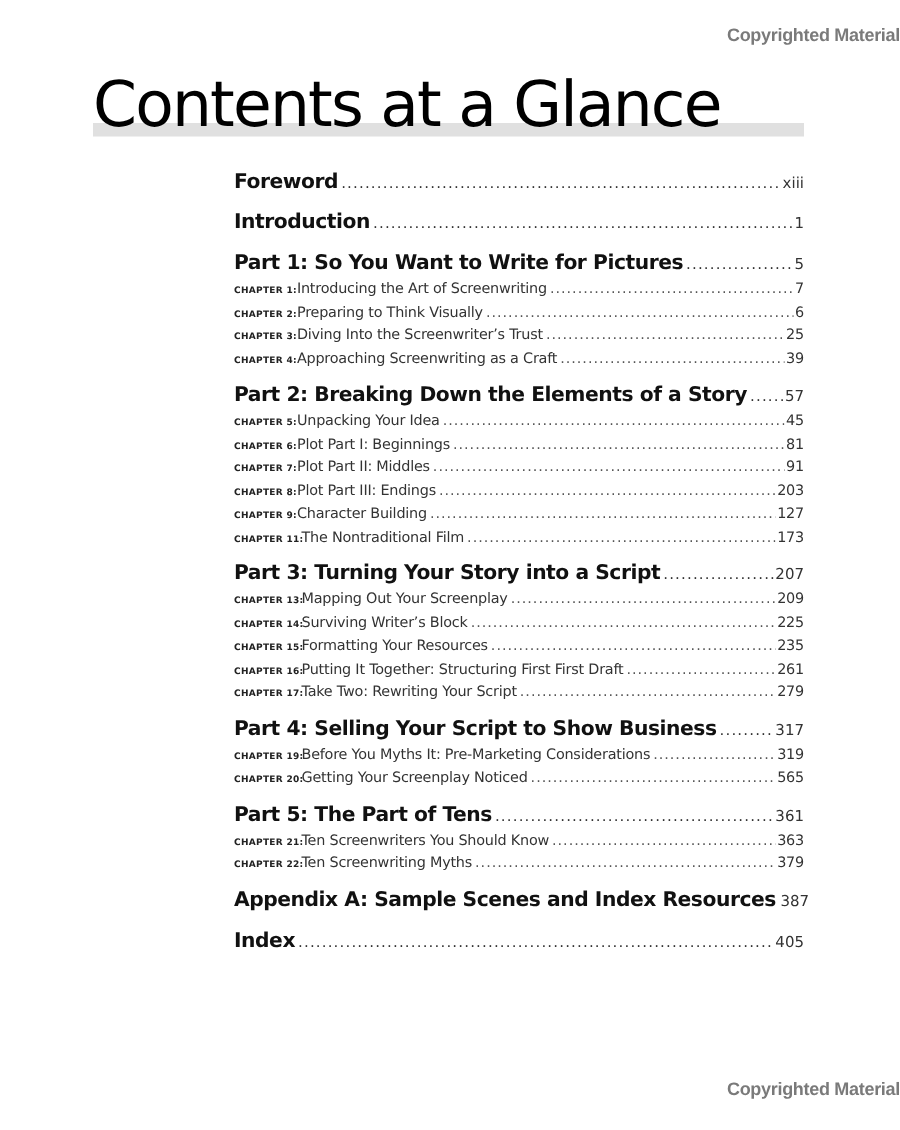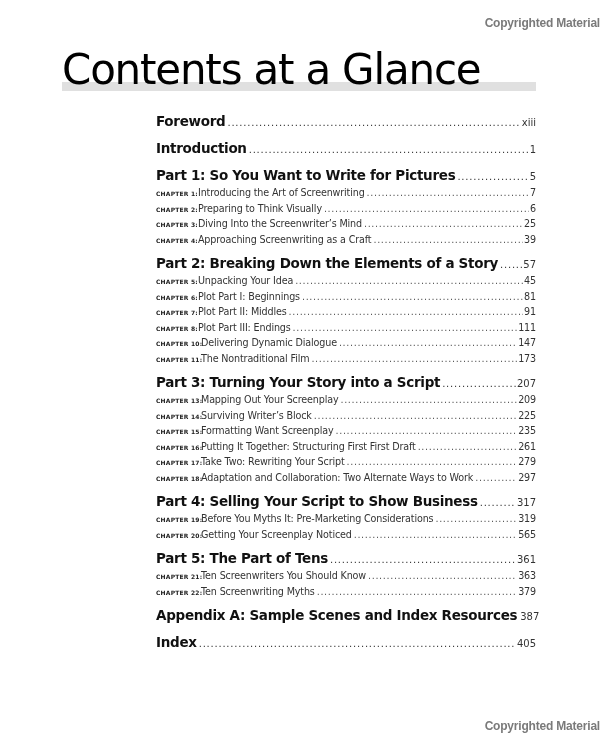--- a/index.html
+++ b/index.html
@@ -61,21 +61,21 @@
     <span class="page">7</span>
   </div>
   <div class="row chapter">
     <span class="chlabel">CHAPTER 2:</span>
     <span class="label">Preparing to Think Visually</span>
     <span class="dots"></span>
     <span class="page">6</span>
   </div>
   <div class="row chapter">
     <span class="chlabel">CHAPTER 3:</span>
-    <span class="label">Diving Into the Screenwriter’s Mind</span>
+    <span class="label">Diving Into the Screenwriter’s Trust</span>
     <span class="dots"></span>
     <span class="page">25</span>
   </div>
   <div class="row chapter">
     <span class="chlabel">CHAPTER 4:</span>
     <span class="label">Approaching Screenwriting as a Craft</span>
     <span class="dots"></span>
     <span class="page">39</span>
   </div>
   <div class="gap-med"></div>
@@ -100,27 +100,27 @@
   <div class="row chapter">
     <span class="chlabel">CHAPTER 7:</span>
     <span class="label">Plot Part II: Middles</span>
     <span class="dots"></span>
     <span class="page">91</span>
   </div>
   <div class="row chapter">
     <span class="chlabel">CHAPTER 8:</span>
     <span class="label">Plot Part III: Endings</span>
     <span class="dots"></span>
-    <span class="page">111</span>
-  </div>
-  <div class="row chapter">
-    <span class="chlabel">CHAPTER 10:</span>
-    <span class="label">Delivering Dynamic Dialogue</span>
-    <span class="dots"></span>
-    <span class="page">147</span>
+    <span class="page">203</span>
+  </div>
+  <div class="row chapter">
+    <span class="chlabel">CHAPTER 9:</span>
+    <span class="label">Character Building</span>
+    <span class="dots"></span>
+    <span class="page">127</span>
   </div>
   <div class="row chapter">
     <span class="chlabel">CHAPTER 11:</span>
     <span class="label">The Nontraditional Film</span>
     <span class="dots"></span>
     <span class="page">173</span>
   </div>
   <div class="gap-med"></div>
 
   <div class="row major">
@@ -135,42 +135,36 @@
     <span class="page">209</span>
   </div>
   <div class="row chapter">
     <span class="chlabel">CHAPTER 14:</span>
     <span class="label">Surviving Writer’s Block</span>
     <span class="dots"></span>
     <span class="page">225</span>
   </div>
   <div class="row chapter">
     <span class="chlabel">CHAPTER 15:</span>
-    <span class="label">Formatting Want Screenplay</span>
+    <span class="label">Formatting Your Resources</span>
     <span class="dots"></span>
     <span class="page">235</span>
   </div>
   <div class="row chapter">
     <span class="chlabel">CHAPTER 16:</span>
     <span class="label">Putting It Together: Structuring First First Draft</span>
     <span class="dots"></span>
     <span class="page">261</span>
   </div>
   <div class="row chapter">
     <span class="chlabel">CHAPTER 17:</span>
     <span class="label">Take Two: Rewriting Your Script</span>
     <span class="dots"></span>
     <span class="page">279</span>
   </div>
-  <div class="row chapter">
-    <span class="chlabel">CHAPTER 18:</span>
-    <span class="label">Adaptation and Collaboration: Two Alternate Ways to Work</span>
-    <span class="dots"></span>
-    <span class="page">297</span>
-  </div>
   <div class="gap-med"></div>
 
   <div class="row major">
     <span class="label">Part 4: Selling Your Script to Show Business</span>
     <span class="dots"></span>
     <span class="page">317</span>
   </div>
   <div class="row chapter">
     <span class="chlabel">CHAPTER 19:</span>
     <span class="label">Before You Myths It: Pre-Marketing Considerations</span>

